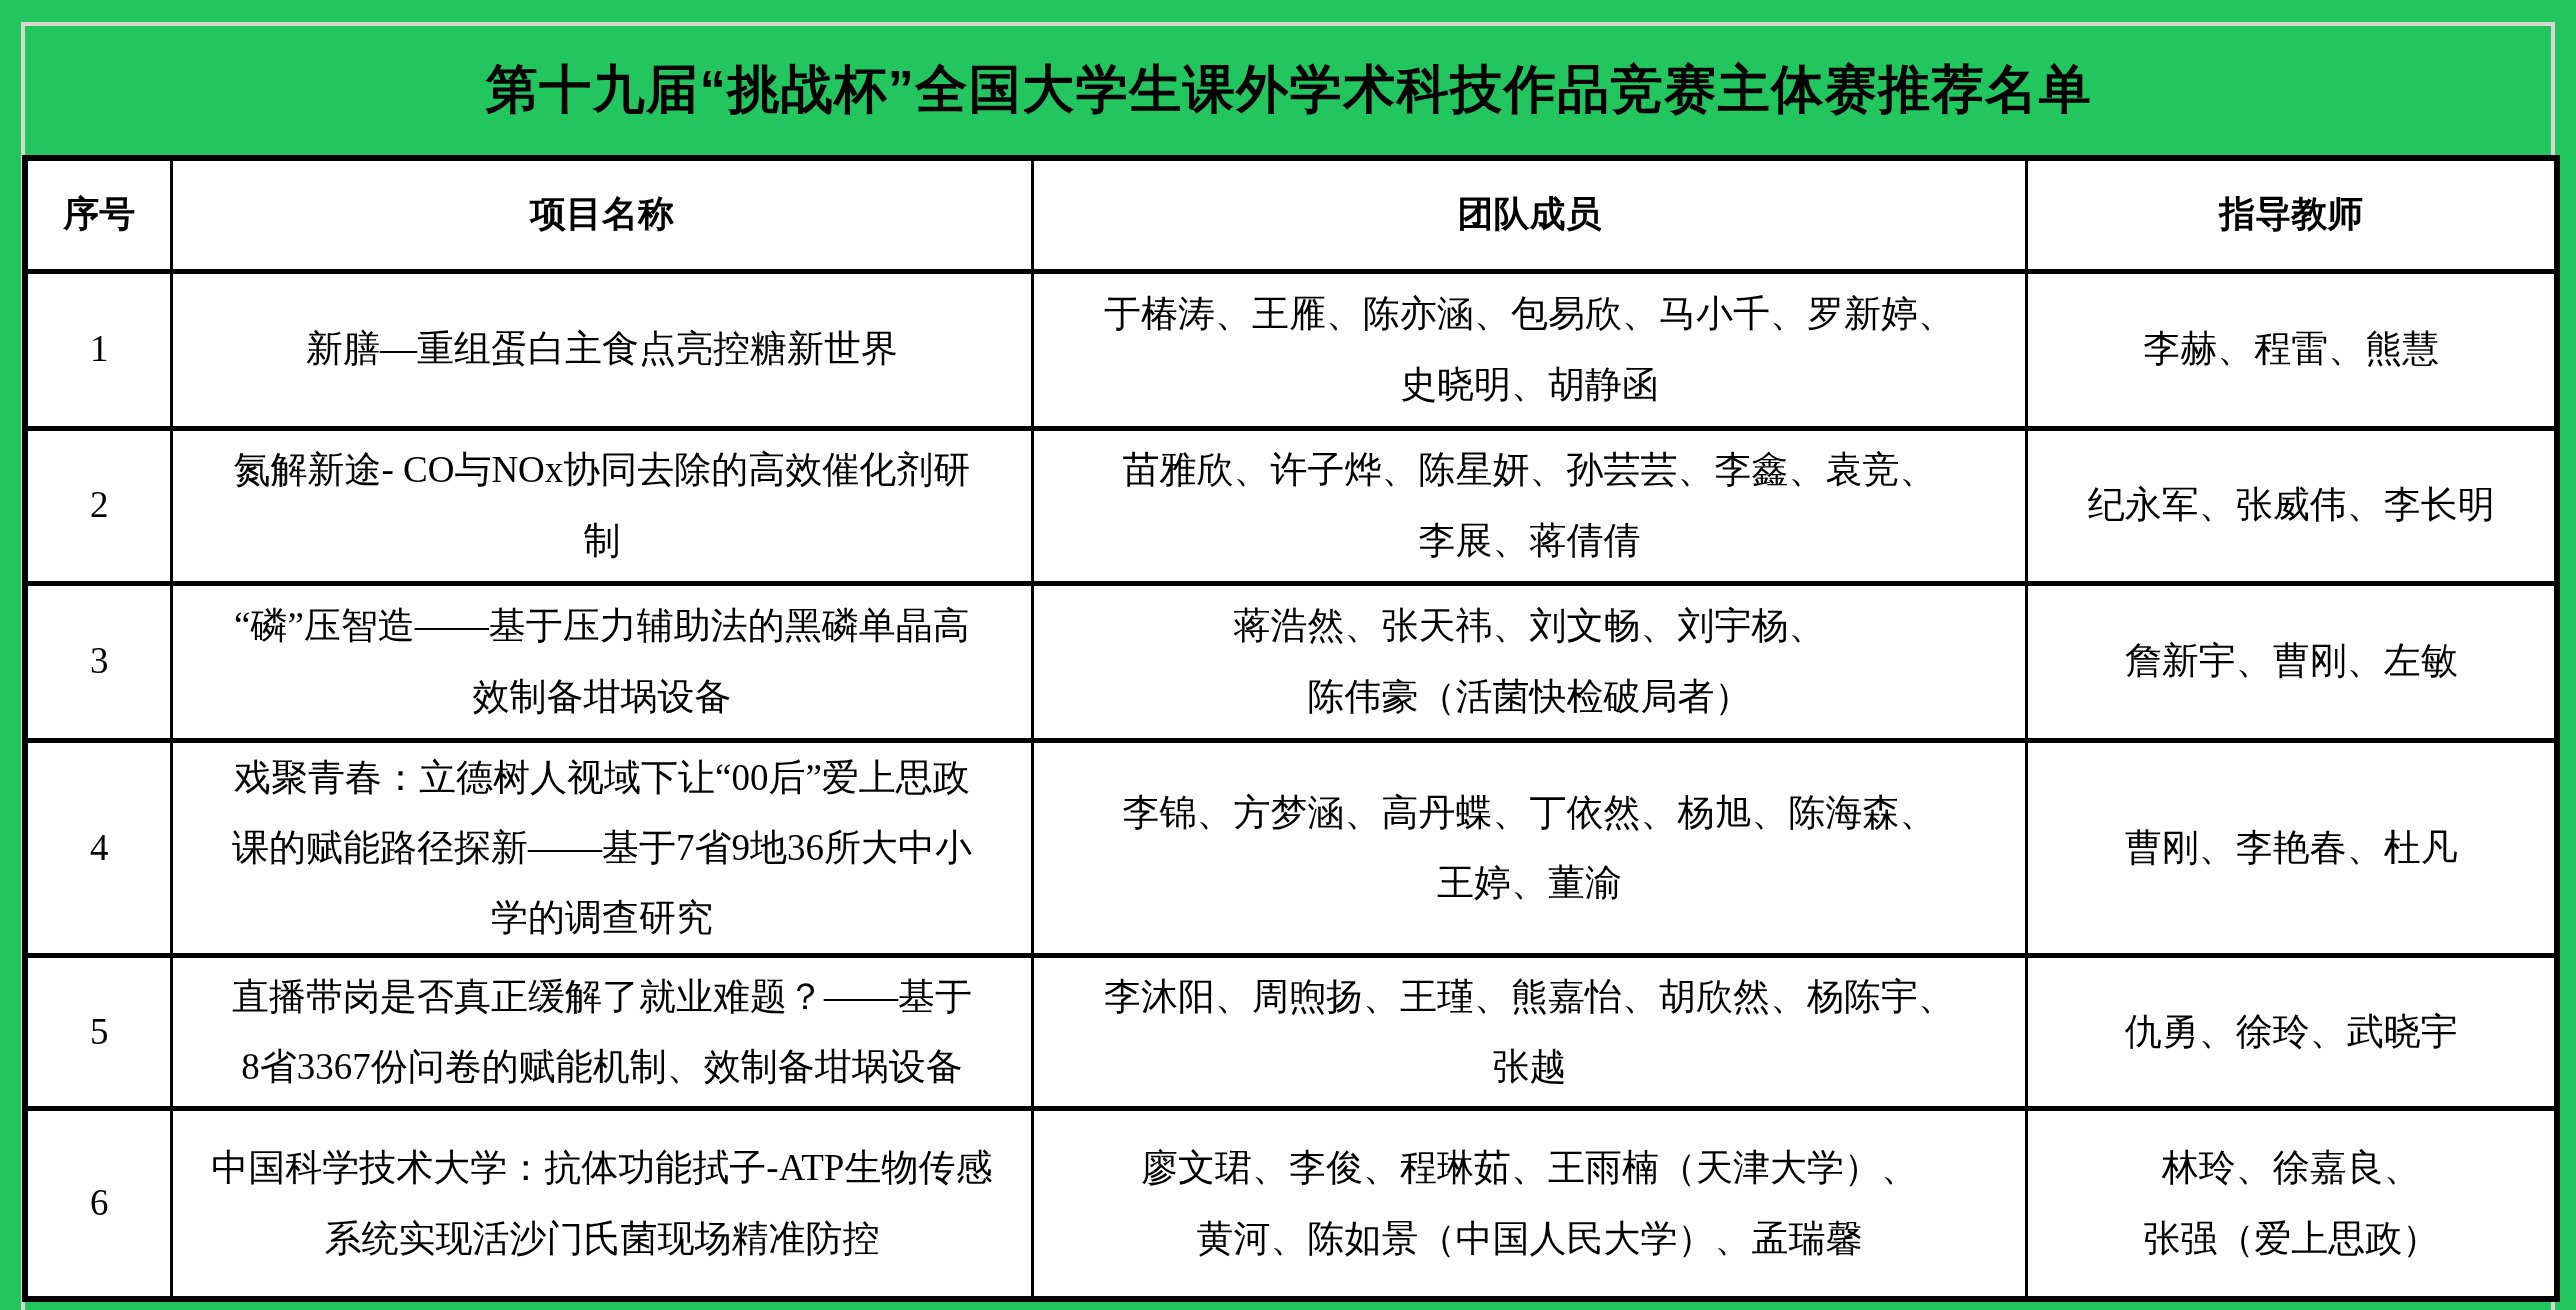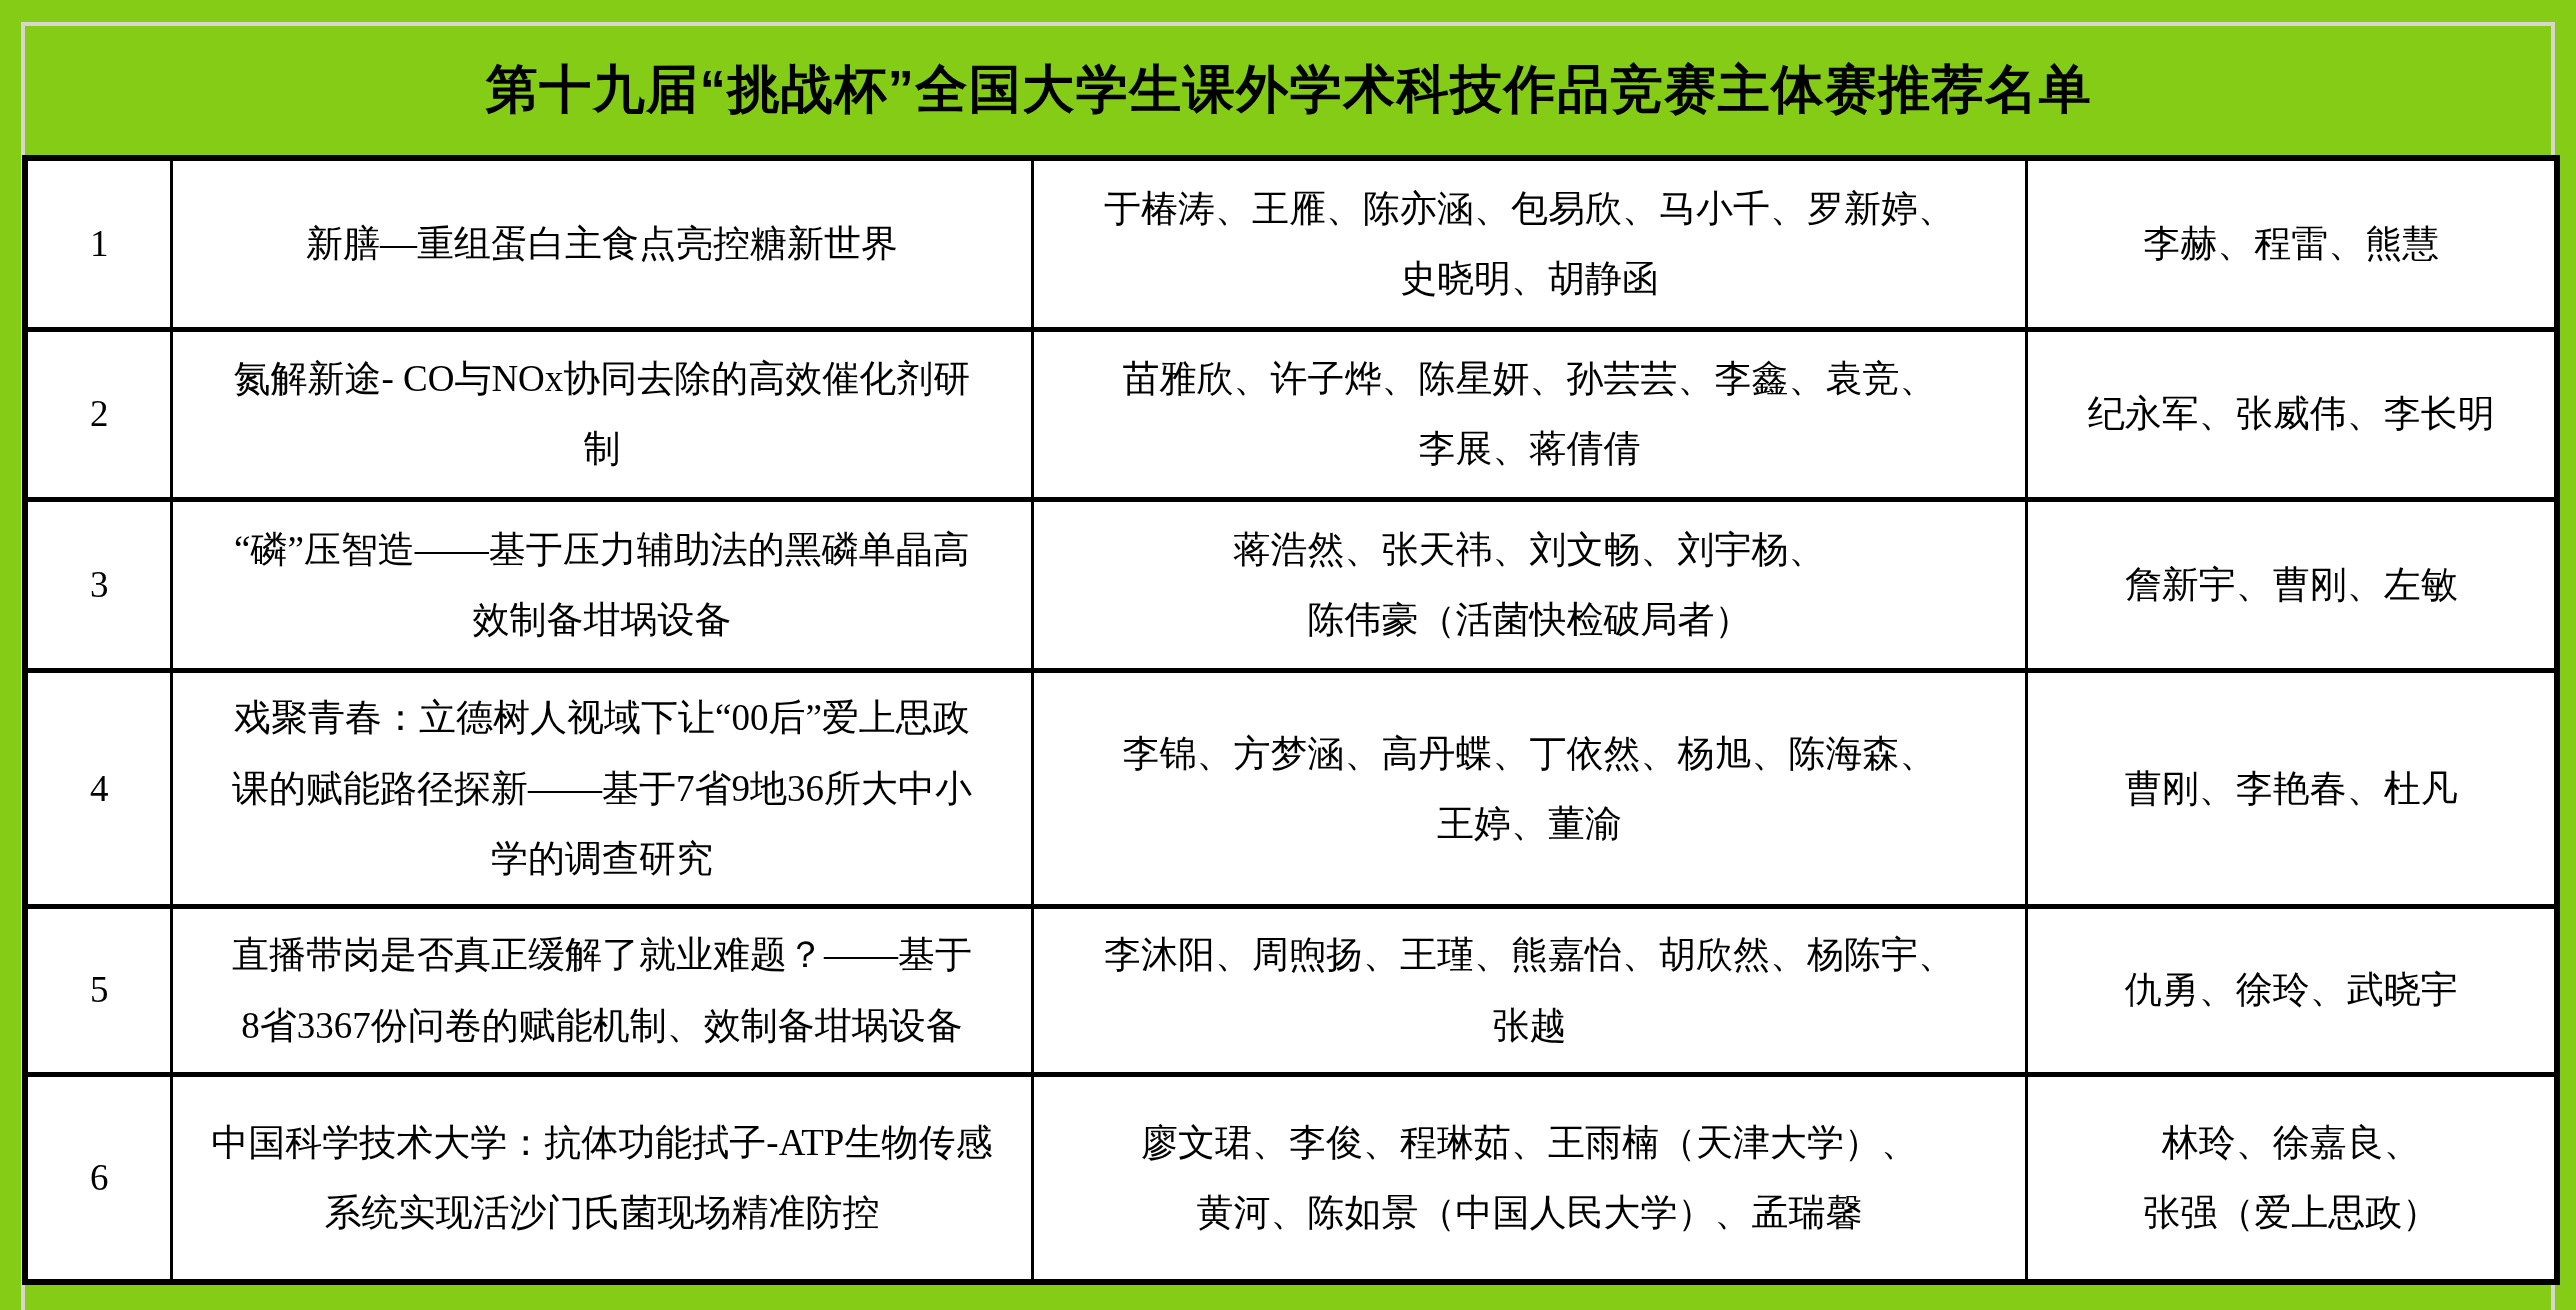--- a/index.html
+++ b/index.html
@@ -1,16 +1,16 @@
 <!DOCTYPE html>
 <html style="font-size:12px"><head>
 <meta charset="utf-8">
 <style>
   html,body{margin:0;padding:0;background:#ffffff;}
-  #page{position:relative;width:2576px;height:1310px;background:#84cc16;overflow:hidden;
+  #page{position:relative;width:2576px;height:1310px;background:#22c55e;overflow:hidden;
         font-family:"Liberation Serif","DejaVu Serif",serif;color:#000;}
   
   .guide-h{position:absolute;left:21px;top:22.4px;width:2534px;height:3.7px;background:#d9d5d0;}
   .guide-v-left{position:absolute;left:21px;top:22.4px;width:3.7px;height:1288px;background:#d9d5d0;}
   .guide-v-right{position:absolute;left:2551px;top:22.4px;width:3.7px;height:1288px;background:#d9d5d0;}
   
   .title-wrap{position:absolute;left:22.4px;top:24.6px;width:2533px;height:131px;
               display:flex;align-items:center;justify-content:center;}
   .title-wrap h1{margin:0;font-family:"Liberation Sans","DejaVu Sans",sans-serif;
                  font-weight:bold;font-size:52px;letter-spacing:1.5px;white-space:nowrap;}
@@ -42,20 +42,26 @@
 
   <div class="tbl-wrap">
     <table class="tbl">
       <colgroup>
         <col style="width:146px">
           <col style="width:861px">
           <col style="width:994px">
           <col style="width:531px">
       </colgroup>
       <tbody>
+          <tr class="hrow">
+        <th>序号</th>
+        <th>项目名称</th>
+        <th>团队成员</th>
+        <th>指导教师</th>
+      </tr>
       <tr class="r1">
         <td>1</td>
         <td>新膳—重组蛋白主食点亮控糖新世界</td>
         <td>于椿涛、王雁、陈亦涵、包易欣、马小千、罗新婷、
 史晓明、胡静函</td>
         <td>李赫、程雷、熊慧</td>
       </tr>
       <tr class="r2">
         <td>2</td>
         <td>氮解新途- CO与NOx协同去除的高效催化剂研

